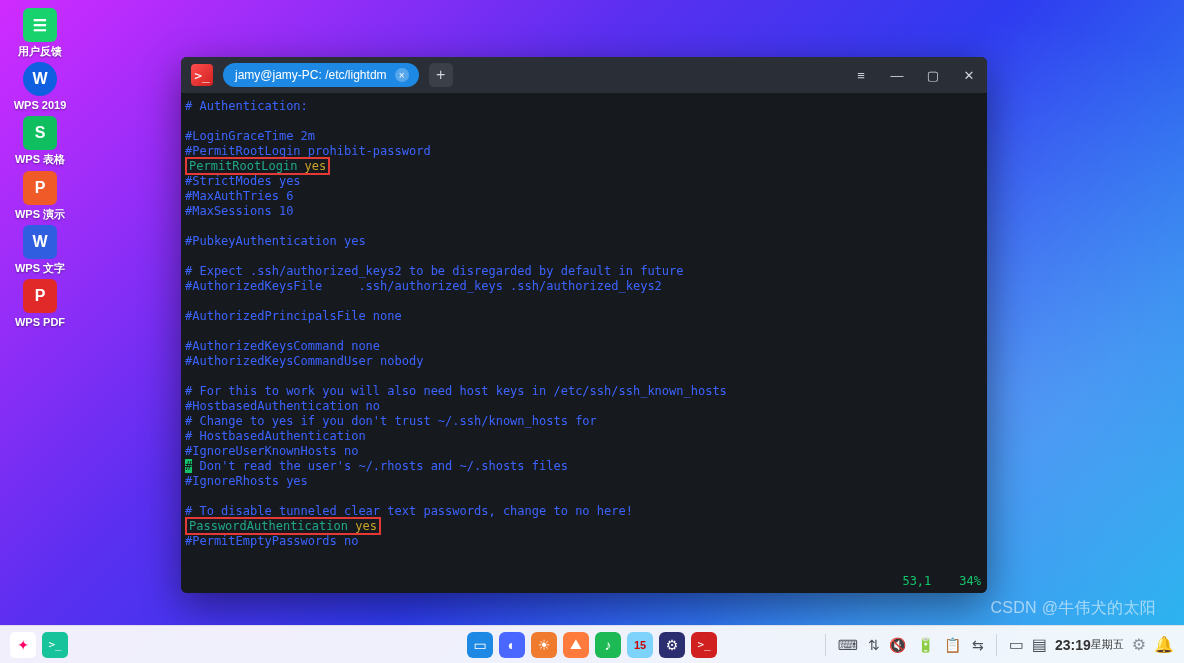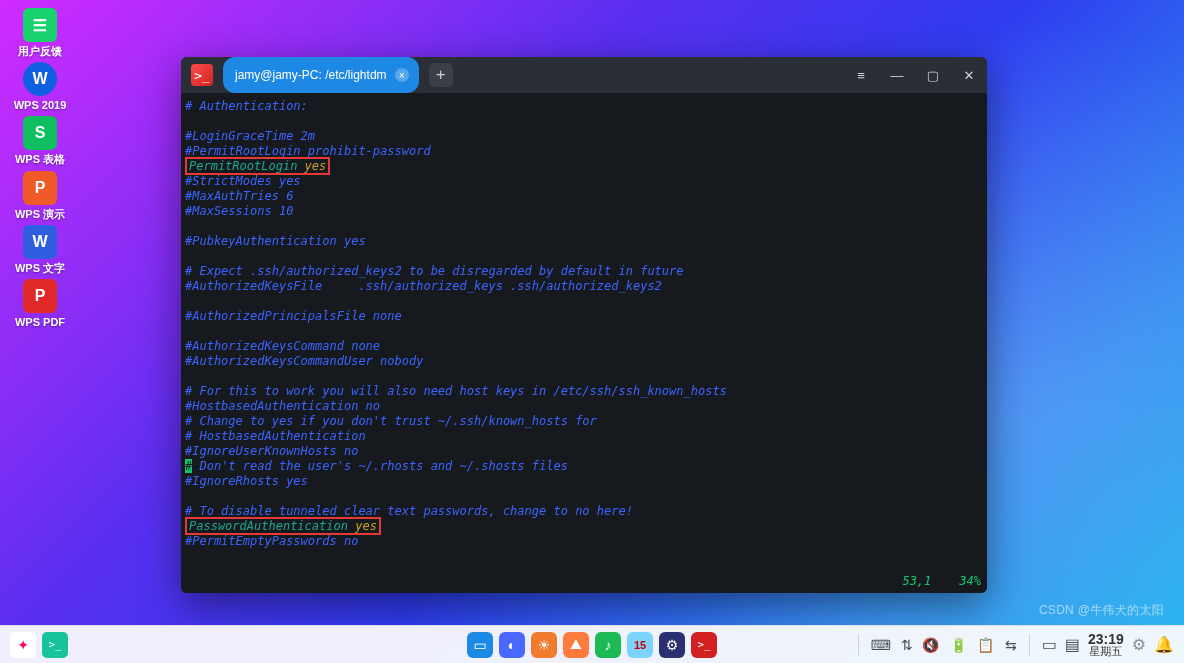--- a/index.html
+++ b/index.html
@@ -21,50 +21,50 @@
   .tile.wpsbiaoge{background:#0fbf5f;}
   .tile.wpsppt{background:#f05a28;}
   .tile.wpswz{background:#2f5fe0;}
   .tile.wpspdf{background:#e2292a;}
   .tile.intellij{background:#141414;}
 
   
   .termwin{position:absolute;left:181px;top:57px;width:806px;height:536px;background:#1d2126;border-radius:6px;box-shadow:0 12px 40px rgba(0,0,0,.45);display:flex;flex-direction:column;overflow:hidden;}
   .titlebar{height:36px;background:#2a2f37;display:flex;align-items:center;padding:0 10px;gap:10px;}
   .app-icon{width:22px;height:22px;border-radius:4px;background:linear-gradient(135deg,#ff4d4d,#d02020);display:flex;align-items:center;justify-content:center;color:#fff;font-size:13px;font-family:monospace;}
-  .tab{height:36px;padding:0 10px 0 12px;background:#1e88e5;color:#fff;border-radius:12px;display:flex;align-items:center;gap:8px;font-size:12px;}
+  .tab{height:24px;padding:0 10px 0 12px;background:#1e88e5;color:#fff;border-radius:12px;display:flex;align-items:center;gap:8px;font-size:12px;}
   .tab .x{display:inline-flex;width:14px;height:14px;align-items:center;justify-content:center;border-radius:50%;background:rgba(255,255,255,.25);font-size:10px;}
   .newtab{width:24px;height:24px;border-radius:5px;background:#3a3f48;color:#cfd3da;display:flex;align-items:center;justify-content:center;font-size:16px;}
   .titlebar-spacer{flex:1;}
   .winctl{display:flex;align-items:center;gap:20px;color:#cfd3da;font-size:13px;}
   .winctl span{cursor:pointer;display:inline-flex;width:16px;height:16px;align-items:center;justify-content:center;}
 
-  .termbody{flex:1;position:relative;background:#161a1f;color:#3c63ff;font-family:Menlo,Consolas,monospace;font-size:12px;line-height:15px;padding:6px 16px 6px 4px;overflow:hidden;font-style:italic;}
+  .termbody{flex:1;position:relative;background:#161a1f;color:#3c63ff;font-family:Menlo,Consolas,monospace;font-size:12px;line-height:15px;padding:6px 16px 6px 4px;overflow:hidden;}
   .termbody pre{white-space:pre;color:#3c63ff;}
   .c-blue{color:#3c63ff;}
   .c-teal{color:#1fa787;}
   .c-yellow{color:#c9a227;}
   .cursor{background:#14c46b;color:#161a1f;}
   .hl-red{border:2px solid #e53935;padding:0 2px;}
   .statusline{position:absolute;bottom:4px;right:6px;font-family:Menlo,Consolas,monospace;font-size:12px;color:#14c46b;display:flex;gap:28px;}
 
   
   .taskbar{position:absolute;left:0;right:0;bottom:0;height:38px;background:rgba(250,250,252,.95);border-top:1px solid rgba(0,0,0,.08);display:flex;align-items:center;padding:0 10px;}
   .taskbar .left,.taskbar .center,.taskbar .right{display:flex;align-items:center;gap:6px;}
   .taskbar .center{position:absolute;left:50%;transform:translateX(-50%);}
   .taskbar .right{margin-left:auto;gap:8px;}
   .tb{width:26px;height:26px;border-radius:5px;display:flex;align-items:center;justify-content:center;font-size:14px;color:#fff;}
   .tb.sq{border-radius:6px;}
   .sep{width:1px;height:22px;background:#cfd3da;margin:0 4px;}
   .tray{display:flex;align-items:center;gap:10px;color:#4a4f57;font-size:14px;}
-  .clock{display:flex;flex-direction:column;align-items:center;line-height:1;font-size:11px;color:#333;}
+  .clock{display:flex;flex-direction:row;align-items:center;line-height:1;font-size:11px;color:#333;}
   .clock .t{font-size:14px;font-weight:600;}
 
   
-  .wm{position:absolute;right:20px;bottom:44px;font-size:12px;color:rgba(255,255,255,.55);letter-spacing:.3px;}
+  .wm{position:absolute;right:28px;bottom:44px;font-size:16px;color:rgba(255,255,255,.55);letter-spacing:.3px;}
 </style>
 </head>
 <body>
 
 <div class="desktop-icons">
   <div class="dicon">
     <div class="tile feedback">☰</div>
     <div class="lbl">用户反馈</div>
   </div>
   <div class="dicon">

